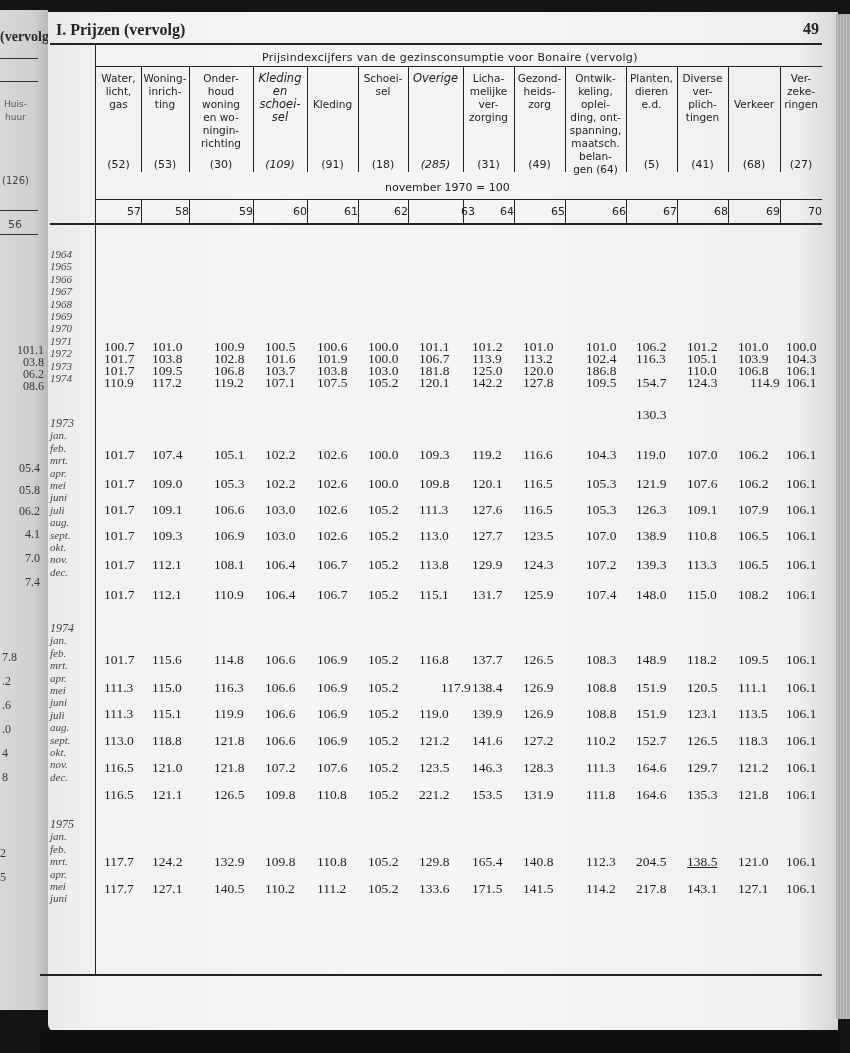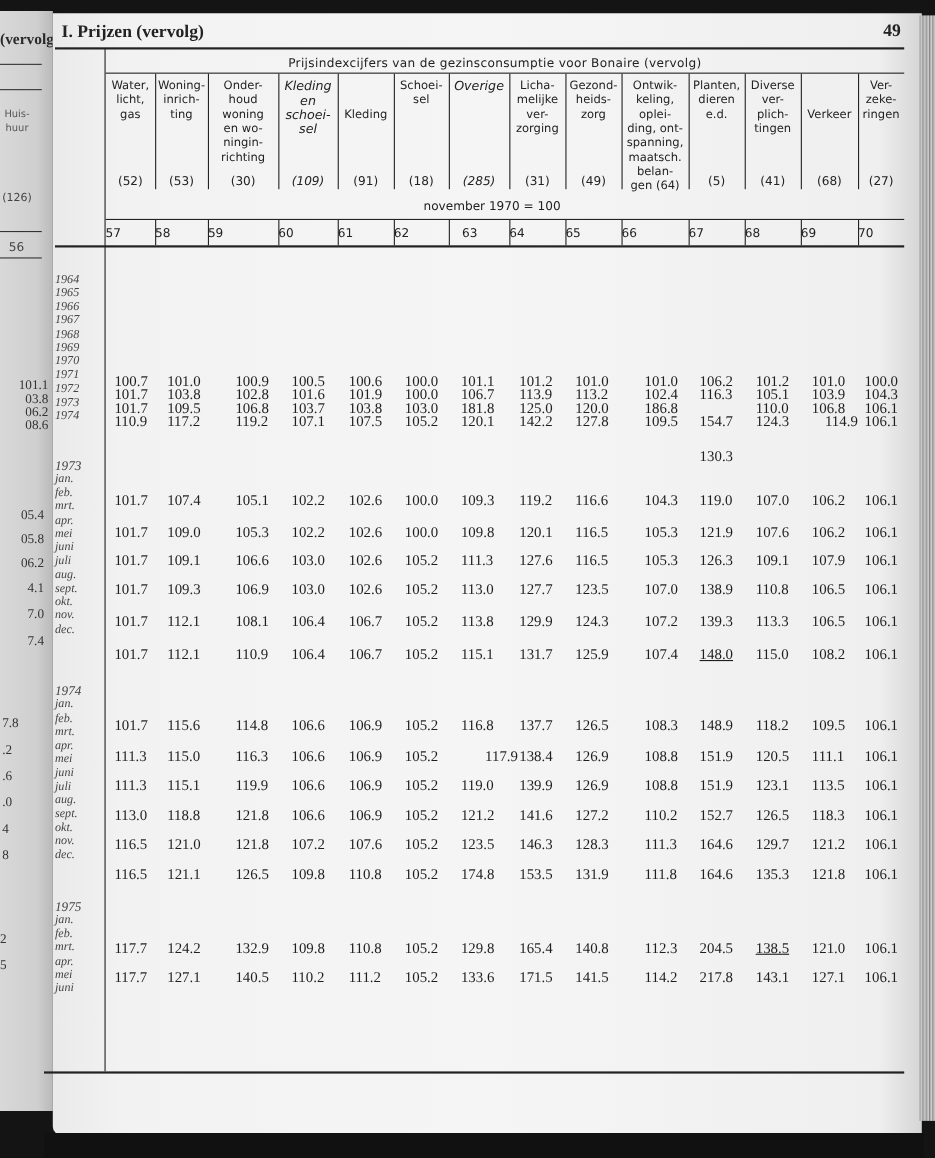--- a/index.html
+++ b/index.html
@@ -35,21 +35,21 @@
   .hr.thin { border-top-width: 1.2px; }
   .vr { position: absolute; border-left: 1.5px solid #222; }
   .table-title { position: absolute; left: 262px; top: 51px; font-family: "DejaVu Sans", sans-serif; font-size: 11px; color: #222; letter-spacing: 0.3px; }
   .colhead {
     position: absolute; top: 72px; font-family: "DejaVu Sans", sans-serif; font-size: 10.5px;
     line-height: 13px; text-align: center; color: #222;
   }
   .colhead.italic, .weight.italic { font-style: italic; }
   .weight { position: absolute; top: 158px; font-family: "DejaVu Sans", sans-serif; font-size: 11px; text-align: center; color: #222; }
   .base-note { position: absolute; left: 385px; top: 181px; font-family: "DejaVu Sans", sans-serif; font-size: 11px; color: #222; }
-  .colnum { position: absolute; top: 205px; font-family: "DejaVu Sans", sans-serif; font-size: 11px; text-align: left; color: #222; }
+  .colnum { position: absolute; top: 205px; font-family: "DejaVu Sans", sans-serif; font-size: 11px; text-align: right; color: #222; }
   .stub { position: absolute; left: 50px; font-style: italic; font-size: 11px; line-height: 12.4px; color: #444; }
   .row { position: absolute; left: 100px; height: 16px; }
   .cell { position: absolute; top: 0; font-size: 13.5px; color: #1e1e1e; }
   .shadow-bottom { position: absolute; left: 40px; top: 1030px; width: 800px; height: 23px; background: #111; }
 </style>
 </head>
 <body>
 
 <div class="prev-page">
   <div class="prev-title">(vervolg)</div>
@@ -369,21 +369,21 @@
       <div class="cell" style="left: 104px;">101.7</div>
       <div class="cell" style="left: 152px;">112.1</div>
       <div class="cell" style="left: 214px;">110.9</div>
       <div class="cell" style="left: 265px;">106.4</div>
       <div class="cell" style="left: 317px;">106.7</div>
       <div class="cell" style="left: 368px;">105.2</div>
       <div class="cell" style="left: 419px;">115.1</div>
       <div class="cell" style="left: 472px;">131.7</div>
       <div class="cell" style="left: 523px;">125.9</div>
       <div class="cell" style="left: 586px;">107.4</div>
-      <div class="cell" style="left: 636px; text-decoration: underline;">148.0</div>
+      <div class="cell" style="left: 636px;">148.0</div>
       <div class="cell" style="left: 687px;">115.0</div>
       <div class="cell" style="left: 738px;">108.2</div>
       <div class="cell" style="left: 786px;">106.1</div>
     </div>
     <div class="row" style="left: 0px; top: 652px;">
       <div class="cell" style="left: 104px;">101.7</div>
       <div class="cell" style="left: 152px;">115.6</div>
       <div class="cell" style="left: 214px;">114.8</div>
       <div class="cell" style="left: 265px;">106.6</div>
       <div class="cell" style="left: 317px;">106.9</div>
@@ -461,21 +461,21 @@
       <div class="cell" style="left: 738px;">121.2</div>
       <div class="cell" style="left: 786px;">106.1</div>
     </div>
     <div class="row" style="left: 0px; top: 787px;">
       <div class="cell" style="left: 104px;">116.5</div>
       <div class="cell" style="left: 152px;">121.1</div>
       <div class="cell" style="left: 214px;">126.5</div>
       <div class="cell" style="left: 265px;">109.8</div>
       <div class="cell" style="left: 317px;">110.8</div>
       <div class="cell" style="left: 368px;">105.2</div>
-      <div class="cell" style="left: 419px;">174.8</div>
+      <div class="cell" style="left: 419px;">221.2</div>
       <div class="cell" style="left: 472px;">153.5</div>
       <div class="cell" style="left: 523px;">131.9</div>
       <div class="cell" style="left: 586px;">111.8</div>
       <div class="cell" style="left: 636px;">164.6</div>
       <div class="cell" style="left: 687px;">135.3</div>
       <div class="cell" style="left: 738px;">121.8</div>
       <div class="cell" style="left: 786px;">106.1</div>
     </div>
     <div class="row" style="left: 0px; top: 854px;">
       <div class="cell" style="left: 104px;">117.7</div>

